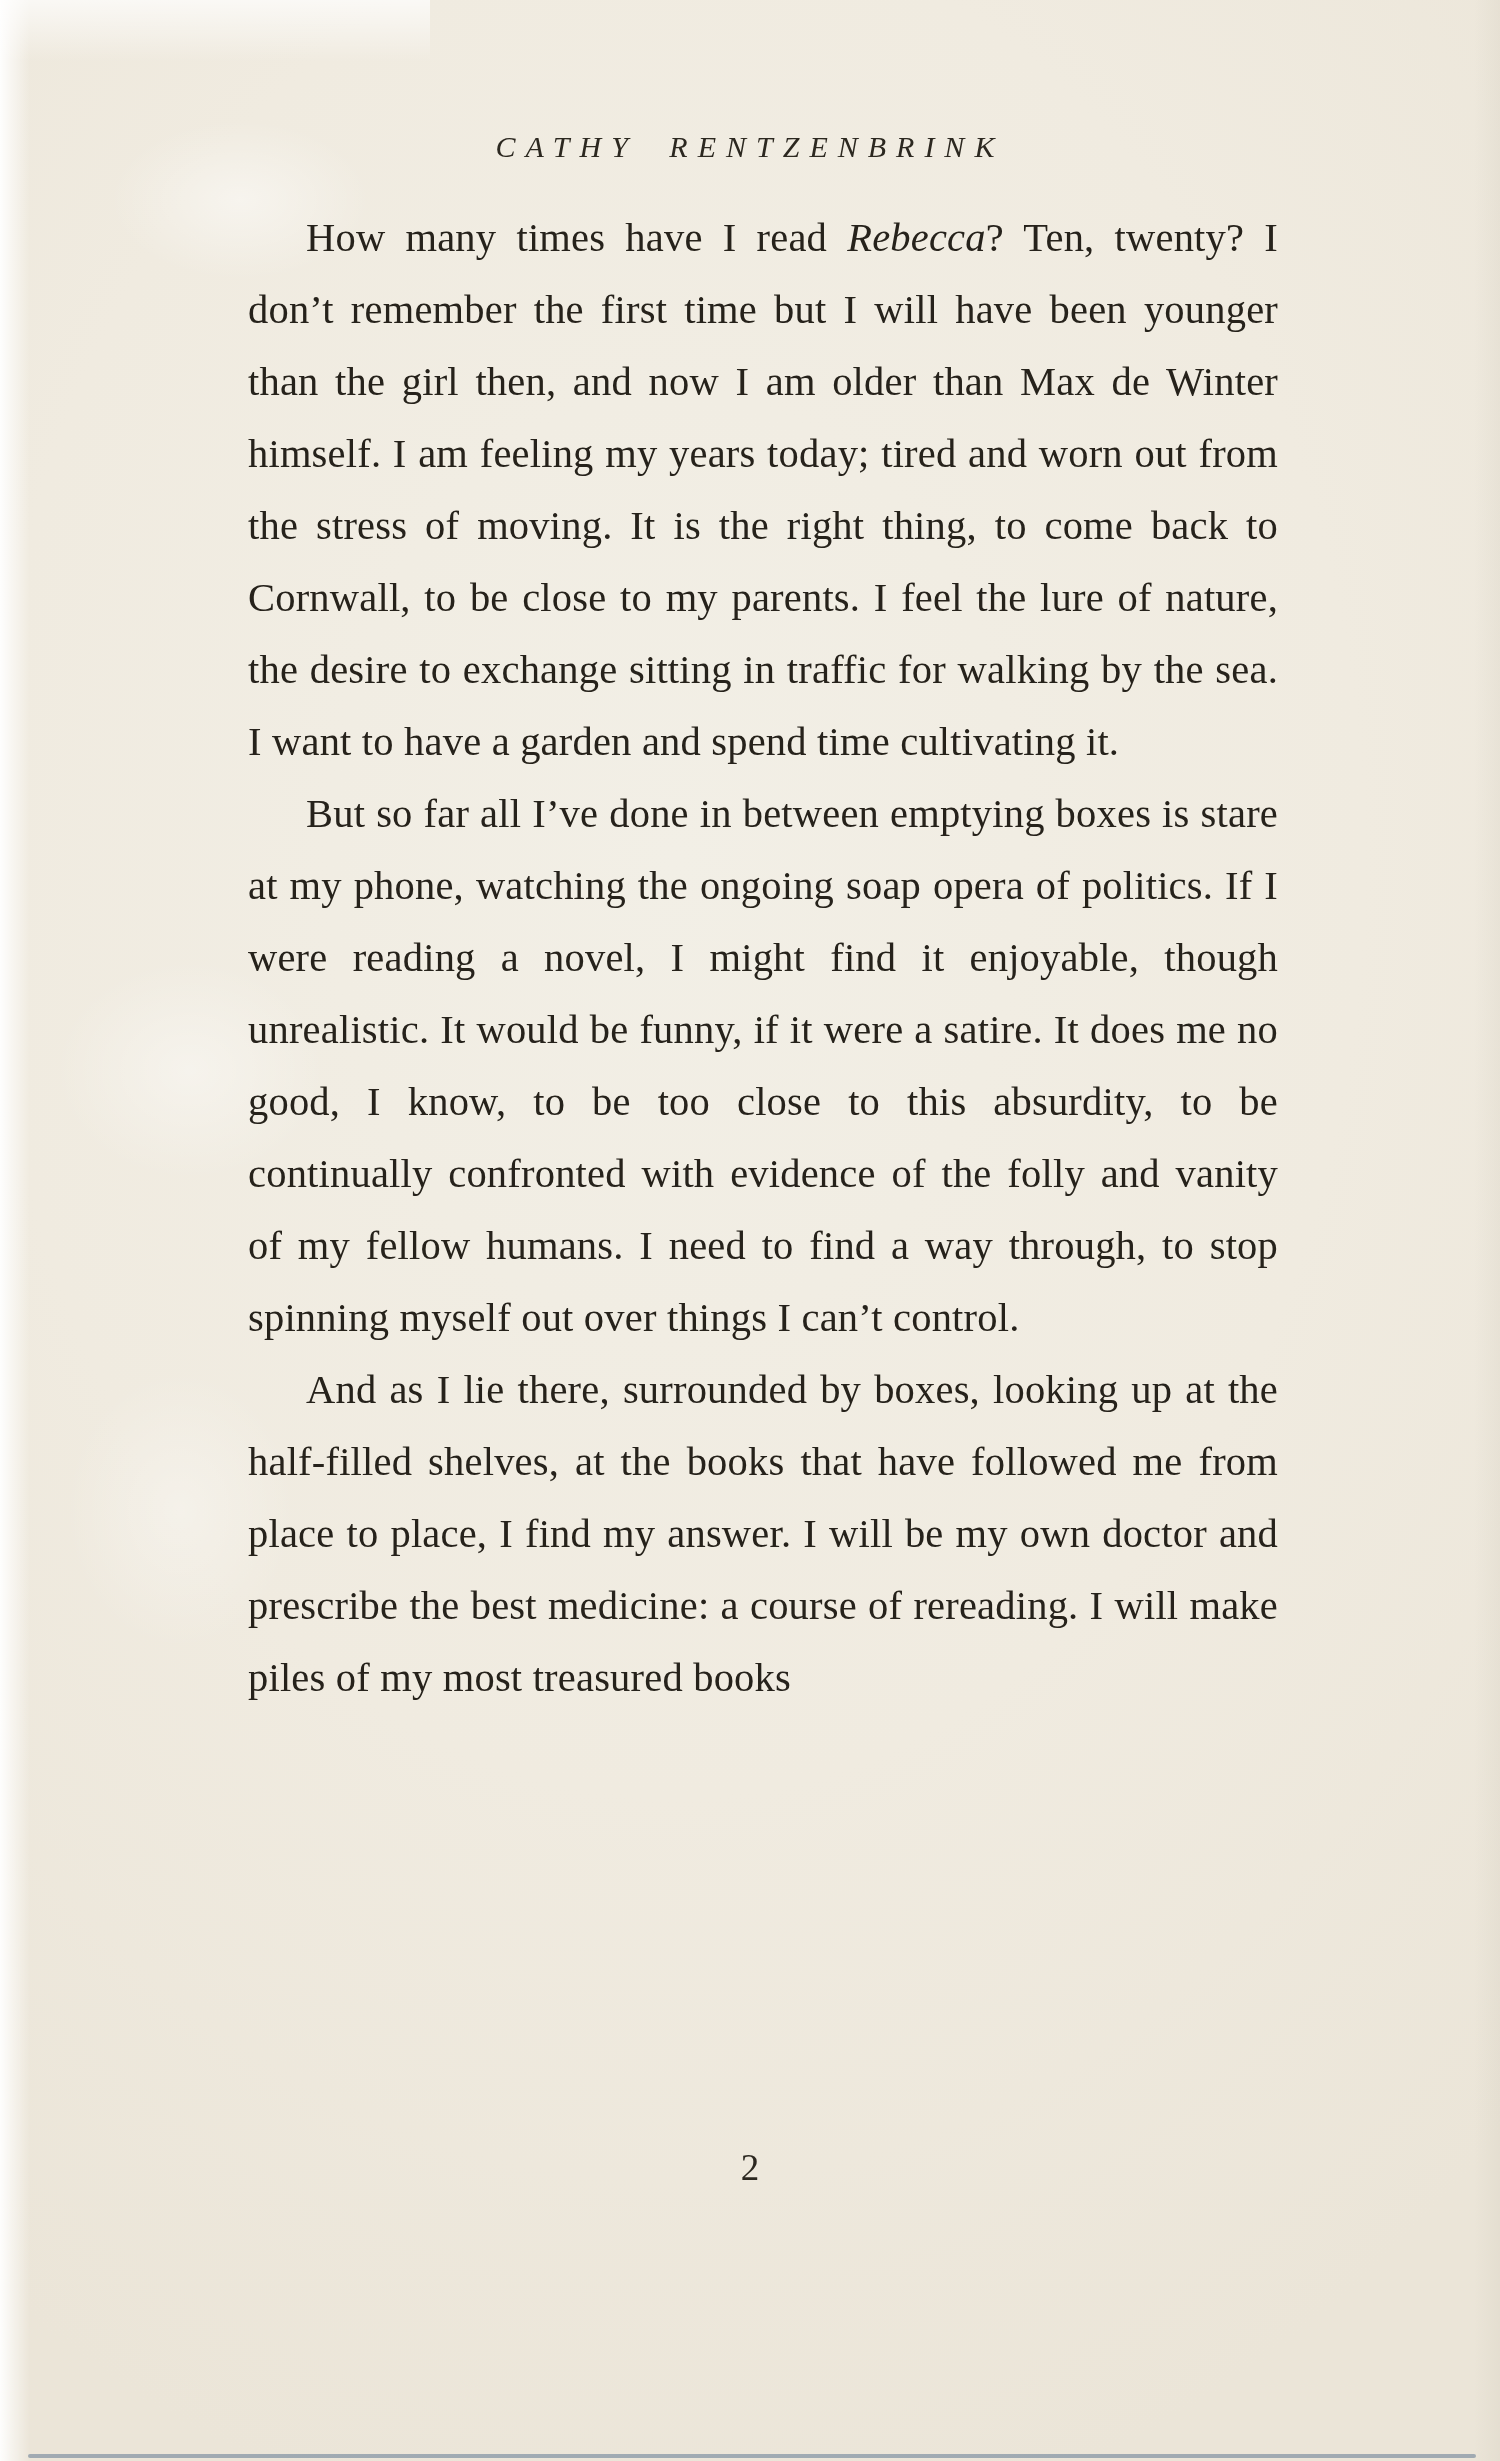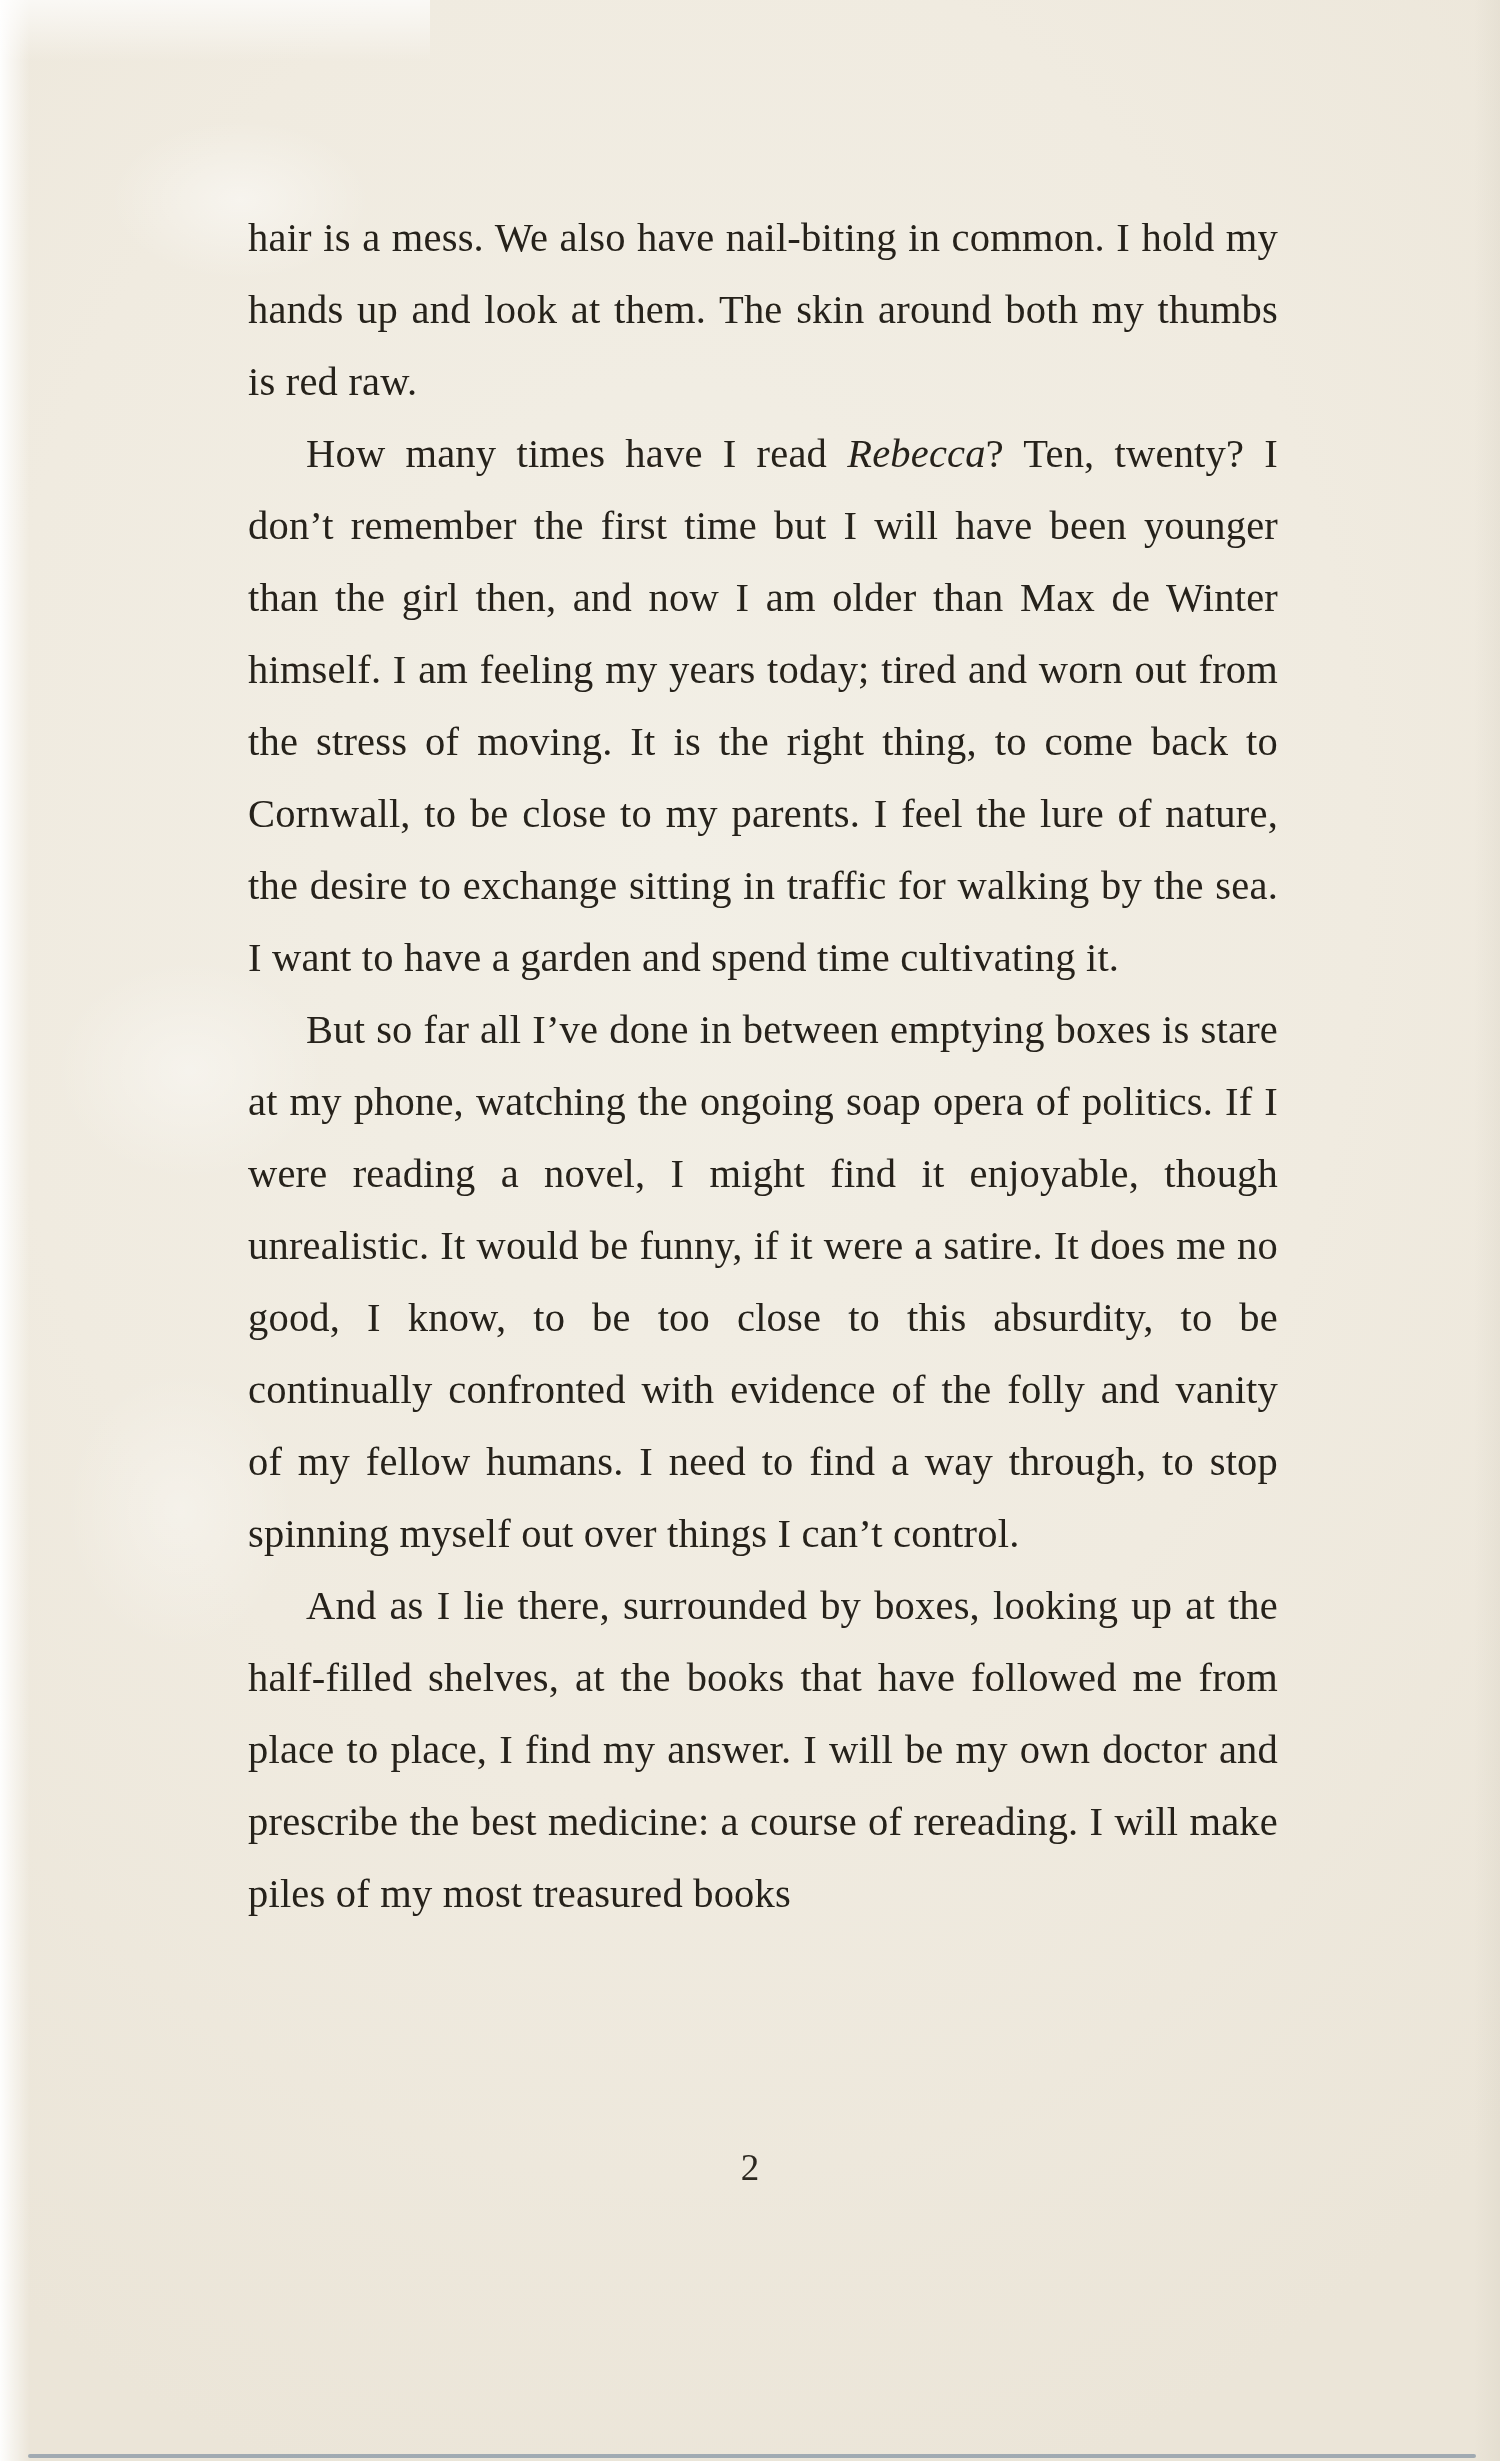--- a/index.html
+++ b/index.html
@@ -68,23 +68,25 @@
 <div class="page">
 
   <div class="artifact edge-left"></div>
   <div class="artifact edge-right"></div>
   <div class="artifact corner-top-left"></div>
   <div class="artifact blob1"></div>
   <div class="artifact blob2"></div>
   <div class="artifact blob3"></div>
   <div class="artifact bottom-line"></div>
 
+  <header class="running-header">
+    <span>CATHY RENTZENBRINK</span>
+  </header>
 
   <main class="body-text">
-    <p class="para"><span>hair is a mess. We also have nail-biting in common. I hold my hands up and look at them. The skin around both my thumbs is red raw.</span></p>
     <p class="para indent"><span>How many times have I read </span><em class="btitle">Rebecca</em><span>? Ten, twenty? I don’t remember the first time but I will have been younger than the girl then, and now I am older than Max de Winter himself. I am feeling my years today; tired and worn out from the stress of moving. It is the right thing, to come back to Cornwall, to be close to my parents. I feel the lure of nature, the desire to exchange sitting in traffic for walking by the sea. I want to have a garden and spend time cultivating it.</span></p>
     <p class="para indent"><span>But so far all I’ve done in between emptying boxes is stare at my phone, watching the ongoing soap opera of politics. If I were reading a novel, I might find it enjoyable, though unrealistic. It would be funny, if it were a satire. It does me no good, I know, to be too close to this absurdity, to be continually confronted with evidence of the folly and vanity of my fellow humans. I need to find a way through, to stop spinning myself out over things I can’t control.</span></p>
     <p class="para indent"><span>And as I lie there, surrounded by boxes, looking up at the half-filled shelves, at the books that have followed me from place to place, I find my answer. I will be my own doctor and prescribe the best medicine: a course of rereading. I will make piles of my most treasured books</span></p>
   </main>
 
   <footer class="folio">
     <span>2</span>
   </footer>
 
 </div>

